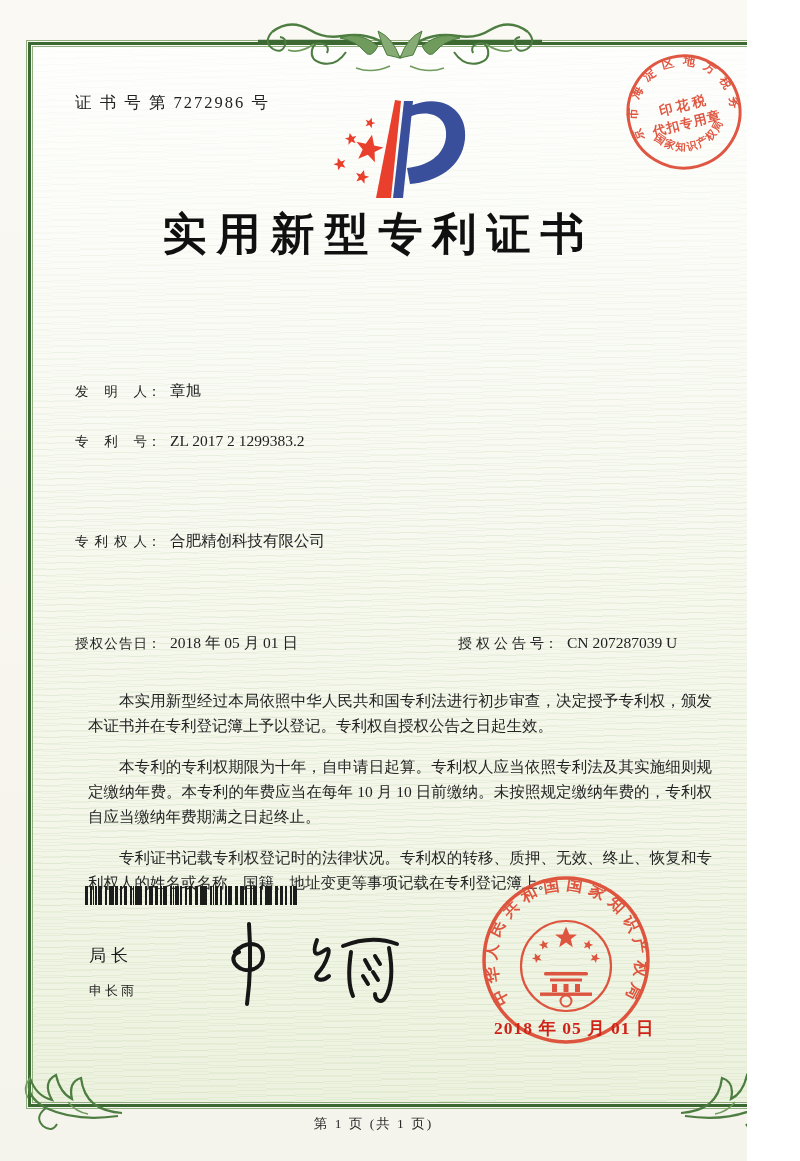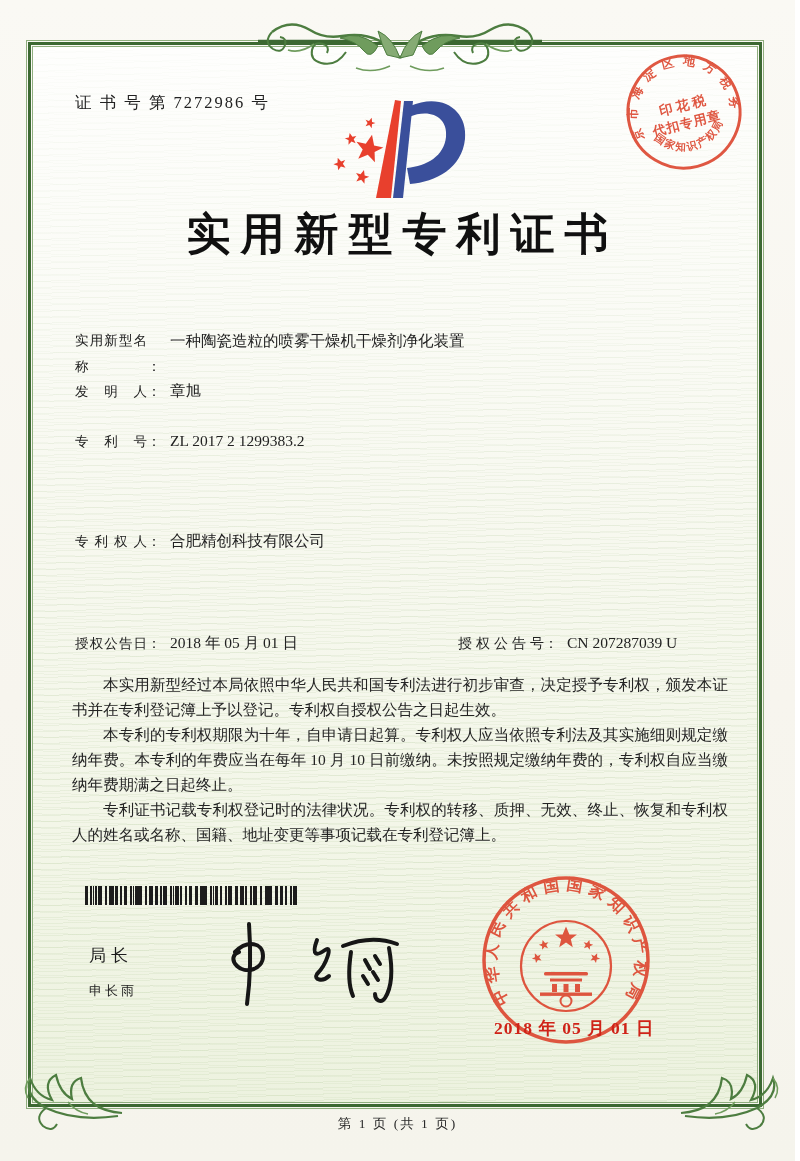--- a/index.html
+++ b/index.html
@@ -1,21 +1,20 @@
 <!DOCTYPE html>
 <html><head>
 <meta charset="utf-8">
 <style>
   html,body{margin:0;padding:0;}
   .page{
     position:relative; width:747px; height:1161px; overflow:hidden;
     background:linear-gradient(180deg,#faf9f4 0%,#f7f5ee 60%,#f5f4ec 100%);
     font-family:"Liberation Serif","DejaVu Serif",serif;
     color:#2a2a2a;
-    padding-left:48px;
   }
   
   .frame{position:absolute; left:26px; top:40px; width:736px; height:1067px; border:1px solid #8fae7e; z-index:1;}
   .frame2{position:absolute; inset:1px; border:3px solid #3c6832;}
   .frame3{
     position:absolute; inset:1px; border:1px solid #8fae7e;
     background:
       linear-gradient(180deg, rgba(255,255,255,0.85) 0%, rgba(244,247,236,0.35) 45%, rgba(224,236,204,0.25) 75%, rgba(214,229,190,0.35) 100%),
       repeating-linear-gradient(178deg, rgba(148,180,122,0.16) 0 1px, rgba(255,255,255,0) 1px 6px),
       repeating-linear-gradient(182deg, rgba(148,180,122,0.12) 0 1px, rgba(255,255,255,0) 1px 7px),
@@ -40,21 +39,21 @@
   .field{position:absolute; left:75px; font-size:15.5px; color:#222; z-index:3; line-height:26px;}
   .flabel{display:inline-block; width:72px; font-size:13.5px; text-align:justify; text-align-last:justify; vertical-align:baseline;}
   .colon{display:inline-block; font-size:14px;}
   .fvalue{display:inline-block; margin-left:9px; max-width:505px; vertical-align:top;}
   .f-name{top:328px;} .f-inv{top:378px;} .f-pno{top:428px;}
   .f-fil{top:478px;} .f-own{top:528px;} .f-addr{top:578px;}
   .f-grant{top:630px;} .f-grantno{top:630px; left:452px;margin-left:6px;}
   .f-grantno .flabel{width:86px; font-size:14px;}
   
   .paras{position:absolute; left:72px; top:672px; width:656px; z-index:3;}
-  .paras p{margin:0; font-size:15.5px; line-height:25px; text-indent:2em; text-align:justify; color:#242424;}
+  .paras p{margin:16px; font-size:15.5px; line-height:25px; text-indent:2em; text-align:justify; color:#242424;}
   
   .barcode{
     position:absolute; left:85px; top:886px; width:212px; height:19px; z-index:3;
     background:
       repeating-linear-gradient(90deg,#1c1c1c 0 2px,rgba(0,0,0,0) 2px 5px),
       repeating-linear-gradient(90deg,#1c1c1c 0 1px,rgba(0,0,0,0) 1px 8px),
       repeating-linear-gradient(90deg,#1c1c1c 0 3px,rgba(0,0,0,0) 3px 13px);
   }
   .officer-title{position:absolute; left:89px; top:944px; font-size:17px; letter-spacing:5px; color:#1d1d1d; z-index:3;}
   .officer-name{position:absolute; left:89px; top:982px; font-size:13px; letter-spacing:3px; color:#1d1d1d; z-index:3;}
@@ -127,23 +126,20 @@
     </text>
     <text x="62" y="60" text-anchor="middle" font-size="13.5" font-weight="700" fill="#dd4a33">印 花 税</text>
     <text x="62" y="78" text-anchor="middle" font-size="13" font-weight="700" fill="#dd4a33" letter-spacing="1">代扣专用章</text>
     <text font-size="10.5" font-weight="700" fill="#dd4a33" letter-spacing="1.5">
       <textPath href="#taxArcBot" startOffset="50%" text-anchor="middle">国家知识产权局</textPath>
     </text>
   </svg>
 
   <div class="title">实用新型专利证书</div>
 
-  <div class="field f-name">
-    <span class="flabel">实用新型名称</span><span class="colon">：</span><span class="fvalue">一种陶瓷造粒的喷雾干燥机干燥剂净化装置</span>
-  </div>
   <div class="field f-inv">
     <span class="flabel">发明人</span><span class="colon">：</span><span class="fvalue">章旭</span>
   </div>
   <div class="field f-pno">
     <span class="flabel">专利号</span><span class="colon">：</span><span class="fvalue">ZL 2017 2 1299383.2</span>
   </div>
   <div class="field f-own">
     <span class="flabel">专利权人</span><span class="colon">：</span><span class="fvalue">合肥精创科技有限公司</span>
   </div>
   <div class="field f-grant">

